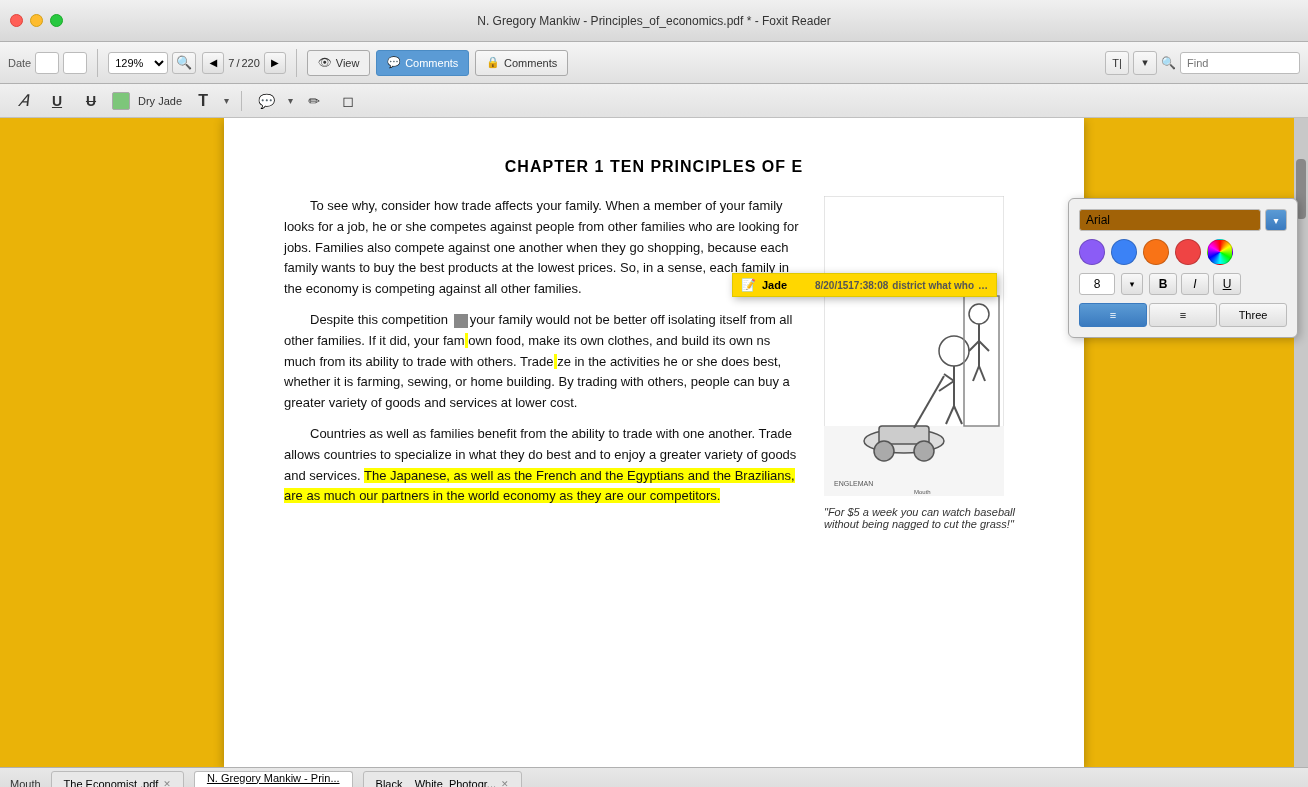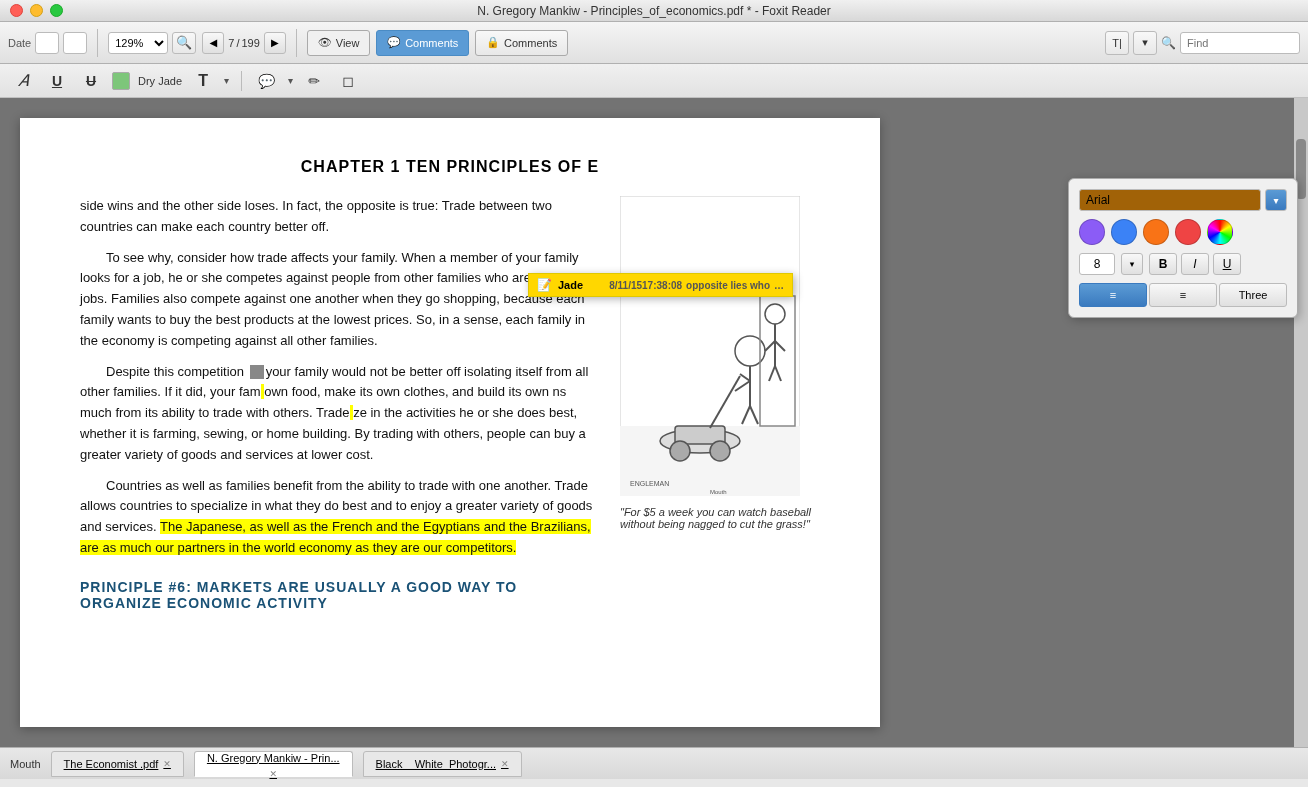--- a/index.html
+++ b/index.html
@@ -1,21 +1,21 @@
 <!DOCTYPE html>
 <html><head>
   <meta charset="utf-8">
   <style>
     * { box-sizing: border-box; margin: 0; padding: 0; }
     body { font-family: -apple-system, BlinkMacSystemFont, 'Helvetica Neue', Arial, sans-serif; background: #e8e8e8; width: 1308px; height: 787px; overflow: hidden; position: relative; }
 
     
     .titlebar {
       background: linear-gradient(to bottom, #f0f0f0, #d8d8d8);
-      height: 22px;
+      height: 42px;
       display: flex;
       align-items: center;
       justify-content: center;
       border-bottom: 1px solid #b0b0b0;
       position: relative;
     }
     .window-controls {
       position: absolute;
       left: 10px;
       display: flex;
@@ -151,23 +151,23 @@
       display: flex;
       height: calc(787px - 30px - 42px - 34px - 32px);
       background: #888;
       overflow: hidden;
       position: relative;
     }
 
     
     .pdf-viewer {
       flex: 1;
-      background: #737373;
-      display: flex;
-      padding: 20px;
+      background: #eab308;
+      display: flex;
+      justify-content: center;
       overflow: auto;
       position: relative;
     }
     .pdf-page {
       background: white;
       width: 860px;
       min-height: 600px;
       padding: 40px 60px;
       position: relative;
       box-shadow: 0 2px 10px rgba(0,0,0,0.3);
@@ -438,21 +438,21 @@
   <div class="separator"></div>
   <div class="toolbar-group">
     <select class="zoom-select">
       <option>129%</option>
     </select>
     <button class="toolbar-btn toolbar-btn-icon">🔍</button>
   </div>
   <div class="toolbar-group">
     <button class="nav-btn">◀</button>
     <span class="page-info">
-      <span>7</span>/<span>199</span>
+      <span>7</span>/<span>220</span>
     </span>
     <button class="nav-btn">▶</button>
   </div>
   <div class="separator"></div>
   <button class="view-btn btn-view">
     <span>👁</span>
     <span>View</span>
   </button>
   <button class="view-btn btn-comments">
     <span>💬</span>
@@ -487,32 +487,28 @@
 
 <div class="main-area">
   <div class="pdf-viewer">
     <div class="pdf-page">
 
       <div class="chapter-heading">CHAPTER 1   TEN PRINCIPLES OF E</div>
 
       <div style="display:flex; gap:20px;">
         <div style="flex:1;">
           <p class="body-text">
-            <span>side wins and the other side loses. In fact, the opposite is true: Trade between two countries can make each country better off.</span>
-          </p>
-          <p class="body-text">
             <span style="display:block; text-indent:2em;">To see why, consider how trade affects your family. When a member of your family looks for a job, he or she competes against people from other families who are looking for jobs. Families also compete against one another when they go shopping, because each family wants to buy the best products at the lowest prices. So, in a sense, each family in the economy is competing against all other families.</span>
           </p>
           <p class="body-text" style="position:relative;">
             <span style="display:block; text-indent:2em;">Despite this competition <span style="display:inline-block; width:14px; height:14px; background:#888; font-size:9px; color:white; text-align:center; line-height:14px; vertical-align:middle; margin:0 2px;">≡</span>your family would not be better off isolating itself from all other families. If it did, your fam<span style="background:#ffff00;"> </span>own food, make its own clothes, and build its own <span style="background:#ffff00;"> </span>ns much from its ability to trade with others. Trade<span style="background:#ffff00;"> </span>ze in the activities he or she does best, whether it is farming, sewing, or home building. By trading with others, people can buy a greater variety of goods and services at lower cost.</span>
           </p>
           <p class="body-text">
             <span style="display:block; text-indent:2em;">Countries as well as families benefit from the ability to trade with one another. Trade allows countries to specialize in what they do best and to enjoy a greater variety of goods and services. <span class="highlight-yellow">The Japanese, as well as the French and the Egyptians and the Brazilians, are as much our partners in the world economy as they are our competitors.</span></span>
           </p>
-          <p class="principle-heading">PRINCIPLE #6: MARKETS ARE USUALLY A GOOD WAY TO ORGANIZE ECONOMIC ACTIVITY</p>
         </div>
         <div style="width:200px; flex-shrink:0; position:relative;">
           
           <svg class="cartoon-svg" viewBox="0 0 180 300" xmlns="http://www.w3.org/2000/svg">
 
             <rect width="180" height="300" fill="white" stroke="#ccc" stroke-width="1"></rect>
 
             <rect x="0" y="230" width="180" height="70" fill="#f5f5f5"></rect>
 
             <ellipse cx="80" cy="245" rx="40" ry="12" fill="#ddd" stroke="#555" stroke-width="1.5"></ellipse>
@@ -545,22 +541,22 @@
         </div>
       </div>
 
       <div class="note-popup">
         <div class="note-header">
           <div class="note-header-left">
             <span class="note-icon">📝</span>
             <span>Jade</span>
           </div>
           <div class="note-meta">
-            <span>8/11/1517:38:08</span>
-            <span>opposite lies who</span>
+            <span>8/20/1517:38:08</span>
+            <span>district what who</span>
             <span>…</span>
           </div>
         </div>
       </div>
 
     </div>
 
     <div class="scrollbar-right">
       <div class="scrollbar-thumb"></div>
     </div>

